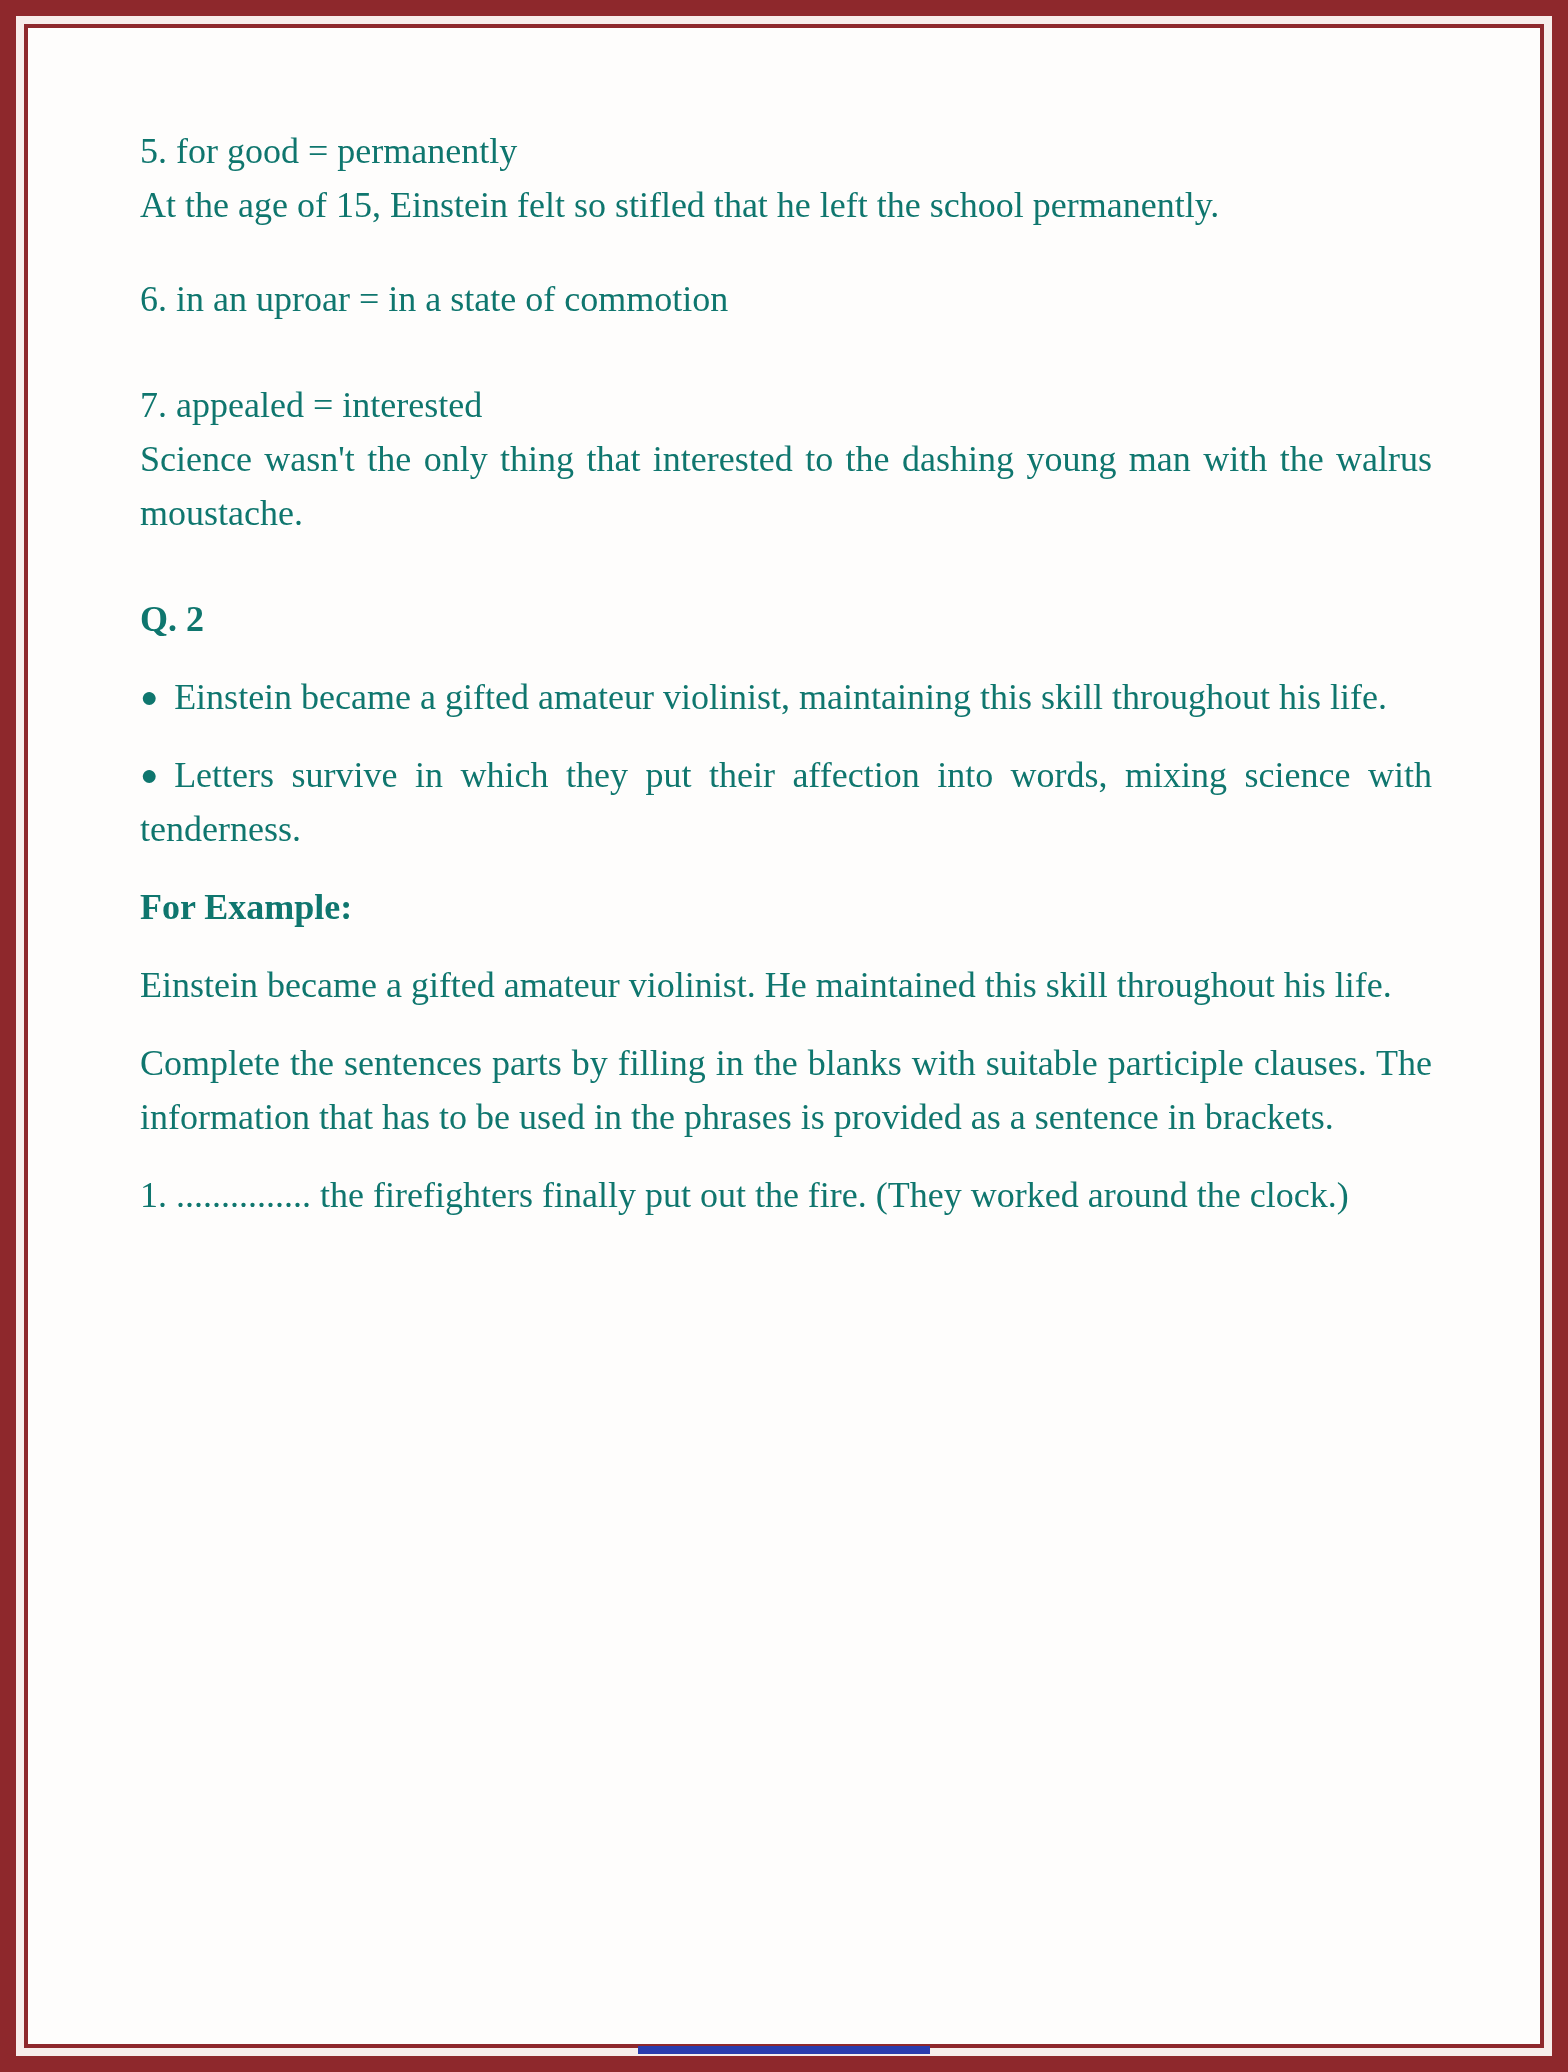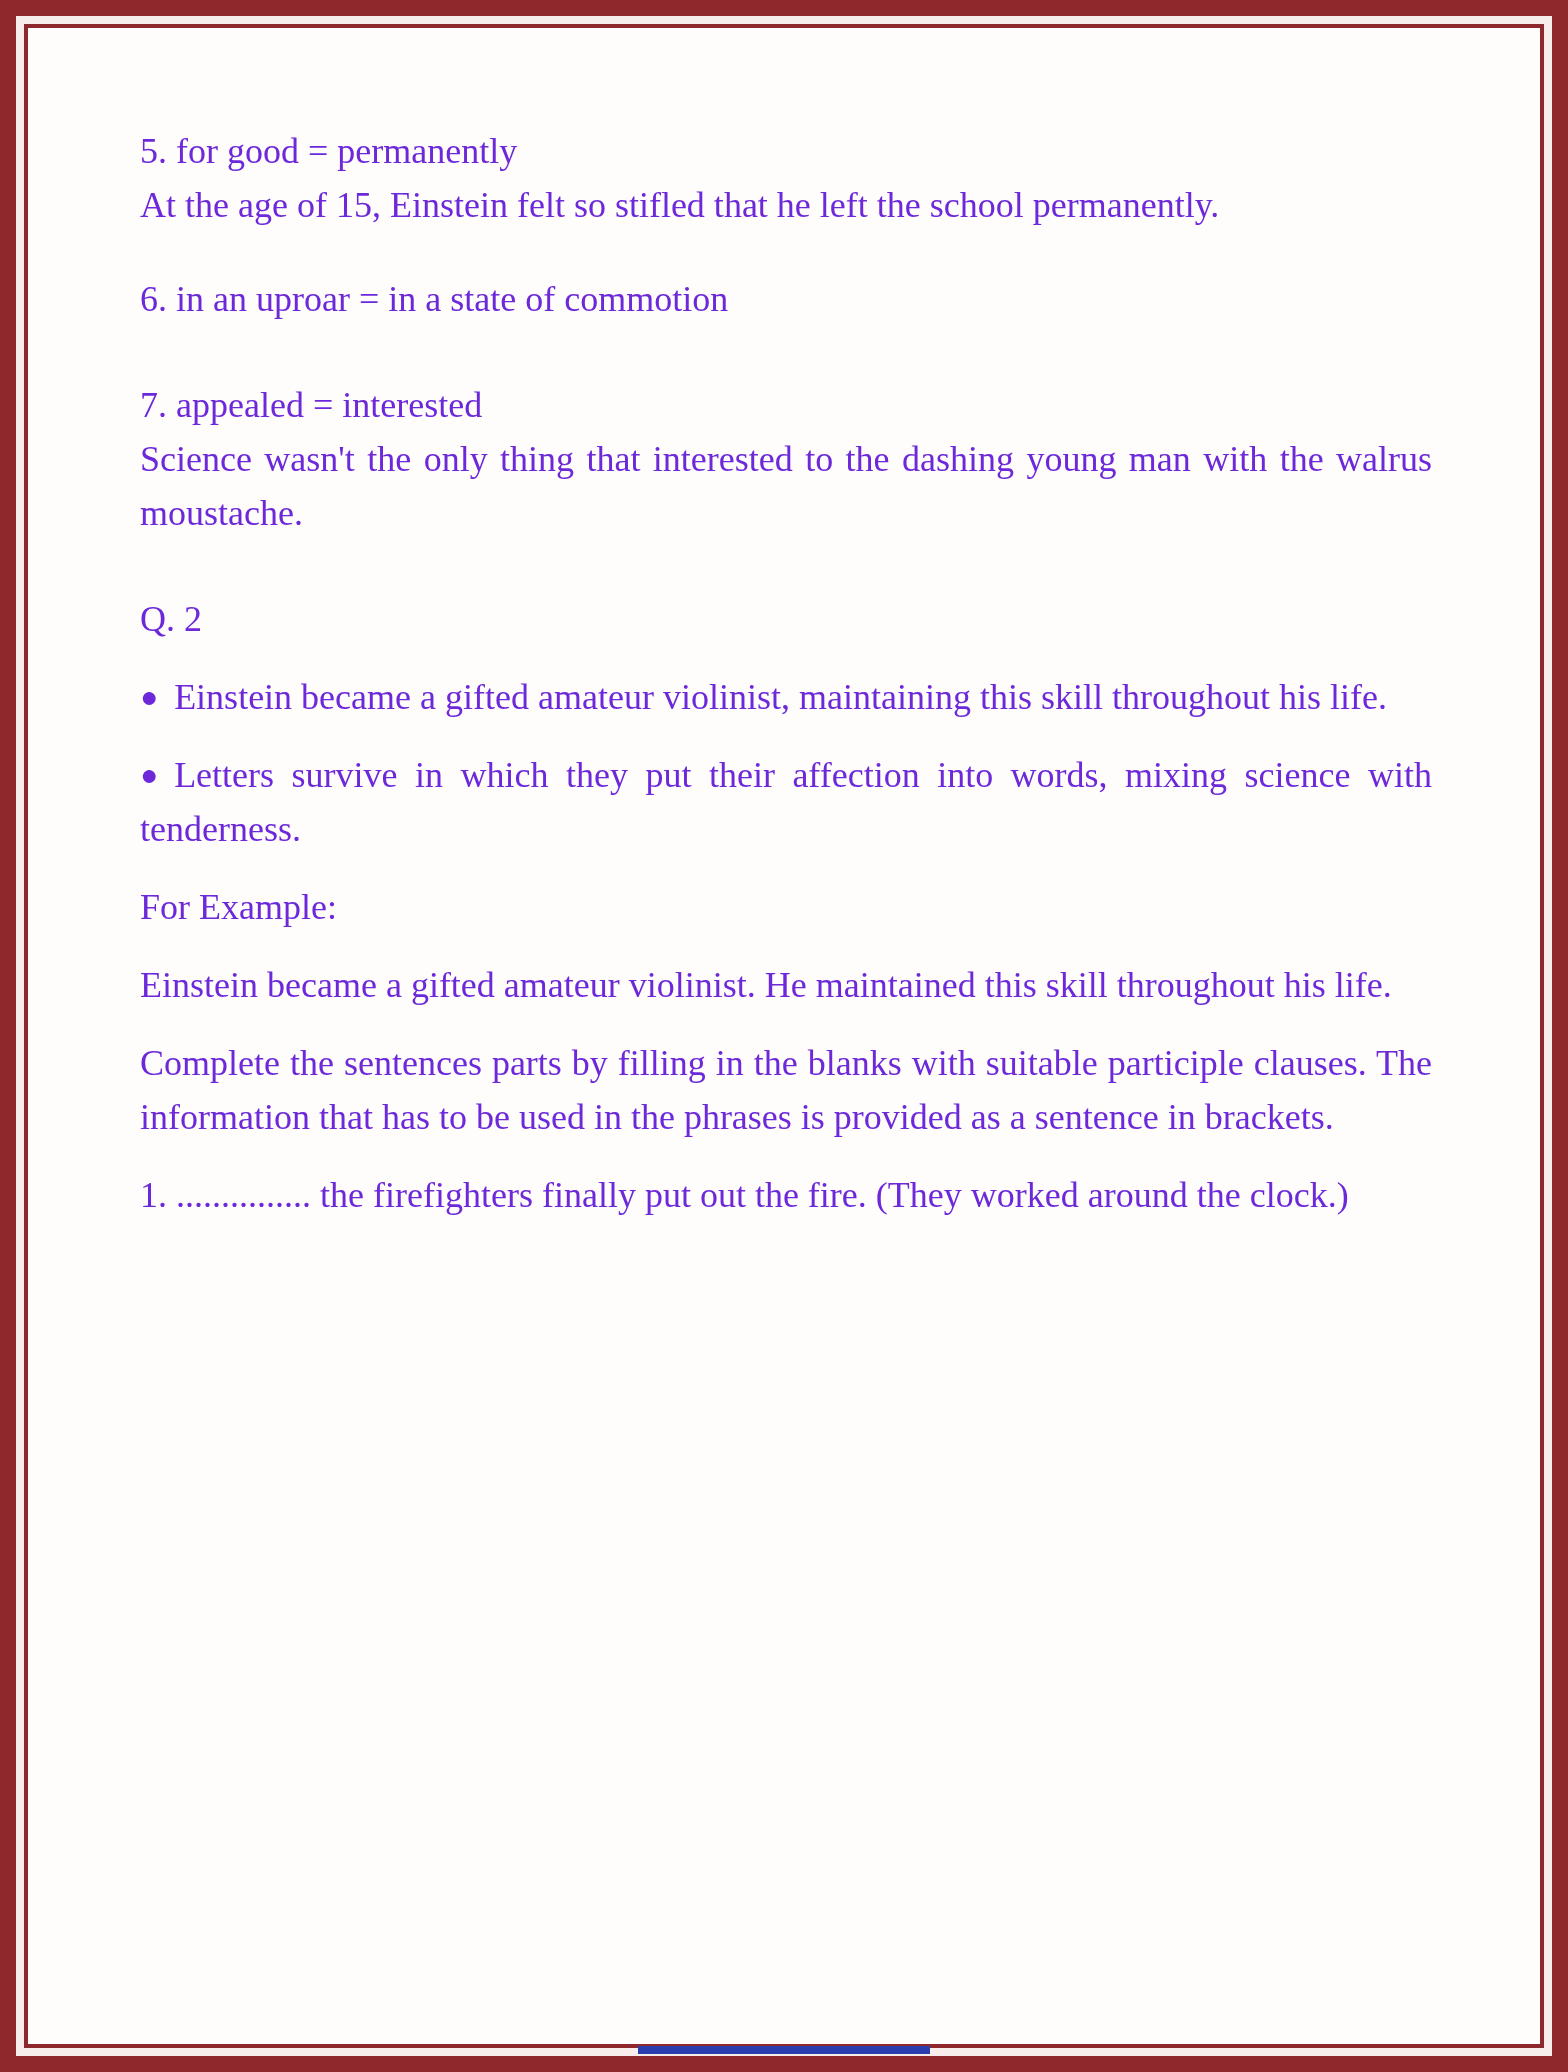--- a/index.html
+++ b/index.html
@@ -22,31 +22,31 @@
     height: 100%;
     border: 4px solid #8e282c;
     background: #fefdfc;
     padding: 96px 104px 40px 112px;
     overflow: hidden;
   }
   .doc p {
     font-family: "Liberation Serif", serif;
     font-size: 36px;
     line-height: 54px;
-    color: #6d28d9;
+    color: #0f766e;
     text-align: justify;
     margin: 0 4px 24px 0;
   }
   .doc p.tight {
     margin-bottom: 0;
   }
   .mt-lg { margin-top: 40px !important; }
   .mt-xl { margin-top: 52px !important; }
   .heading {
-    font-weight: normal;
+    font-weight: bold;
     text-align: center;
   }
   .bullet-glyph {
     display: inline-block;
     margin-right: 16px;
     font-size: 30px;
     vertical-align: 2px;
   }
   .blue-line {
     position: absolute;

